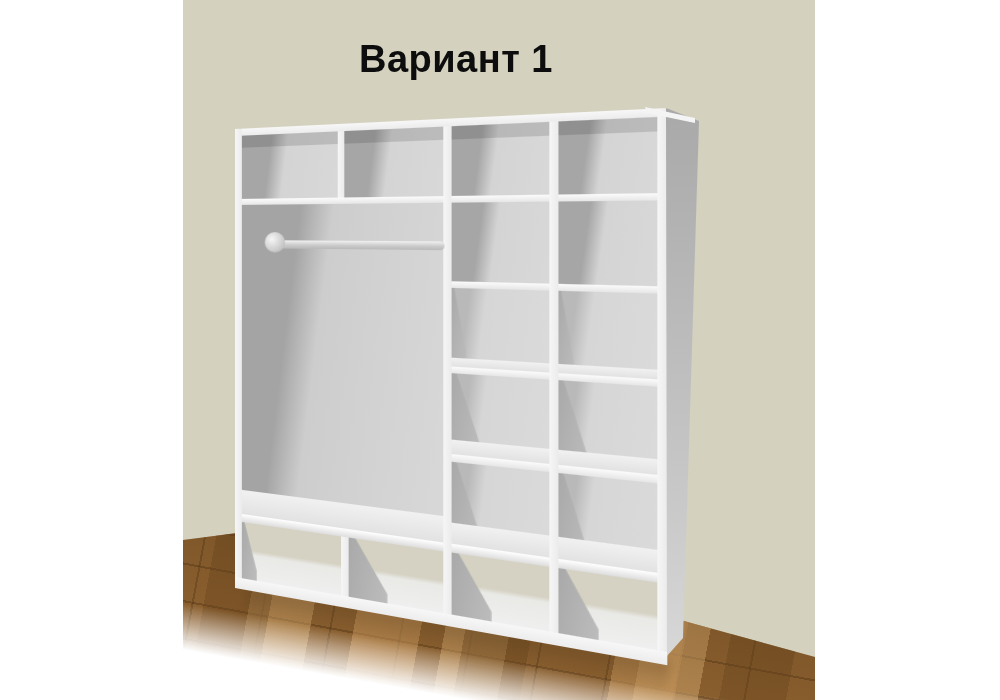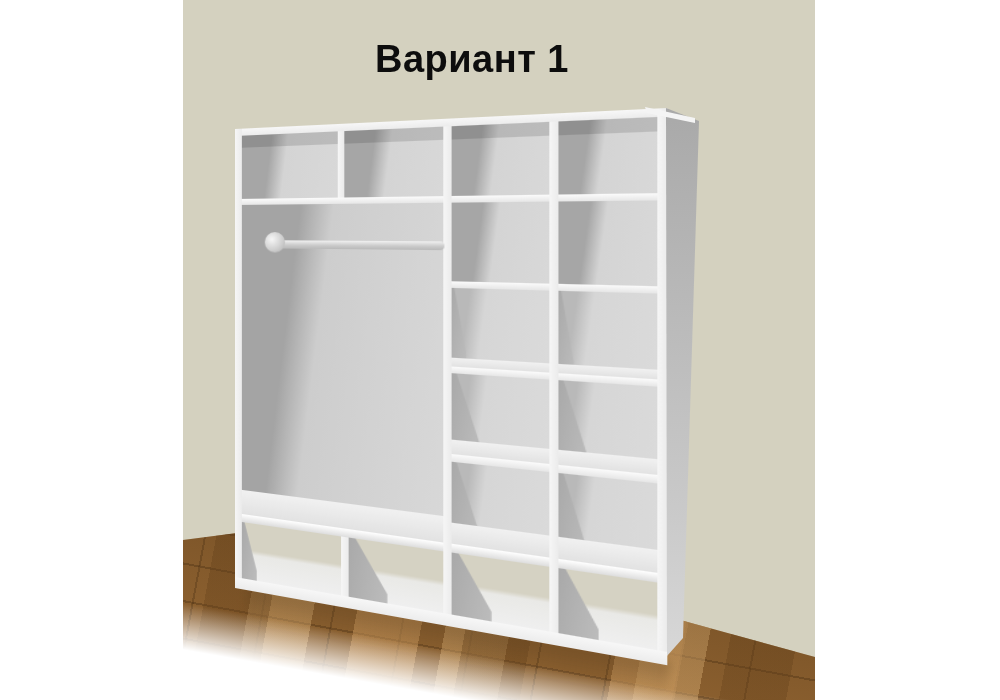--- a/index.html
+++ b/index.html
@@ -18,21 +18,21 @@
           repeating-linear-gradient(90deg,rgba(222,178,118,.45) 0 64px,rgba(222,178,118,0) 64px 197px),
           repeating-linear-gradient(0deg,rgba(55,33,10,.30) 0 2px,rgba(0,0,0,0) 2px 37px),
           repeating-linear-gradient(90deg,rgba(55,33,10,.26) 0 2px,rgba(0,0,0,0) 2px 70px);}
   .floor-fade{position:absolute;left:183px;top:603px;width:900px;height:320px;
         transform:rotate(10deg);transform-origin:0 0;
         background:linear-gradient(180deg,rgba(255,255,255,0) 0,#fff 46px);}
   .margin-strip{position:absolute;top:0;width:183px;height:700px;background:#fff;}
   .margin-strip.left{left:0;}
   .margin-strip.right{left:815px;width:185px;}
   
-  .title{position:absolute;left:172px;top:38px;width:600px;text-align:center;
+  .title{position:absolute;left:156px;top:38px;width:600px;text-align:center;
          font-size:38px;font-weight:700;color:var(--title-color,#0d0d0d);letter-spacing:0.5px;}
   
   .wardrobe-shadow{position:absolute;left:248px;top:586px;width:430px;height:34px;
         transform:rotate(10.2deg);transform-origin:0 0;filter:blur(5px);
         background:linear-gradient(180deg,rgba(80,55,25,.32),rgba(80,55,25,0));}
   .wardrobe{position:absolute;left:235px;top:129px;width:364px;height:459px;
         transform:perspective(429px) rotateY(-12deg);transform-origin:0 98px;}
   .wfront{position:absolute;inset:0;}
   .cell{position:absolute;overflow:hidden;
         background:linear-gradient(97deg,var(--back-dark,#a6a6a6) 0 30%,var(--back-light,#d4d4d4) 46%,#d8d8d8 100%);}

